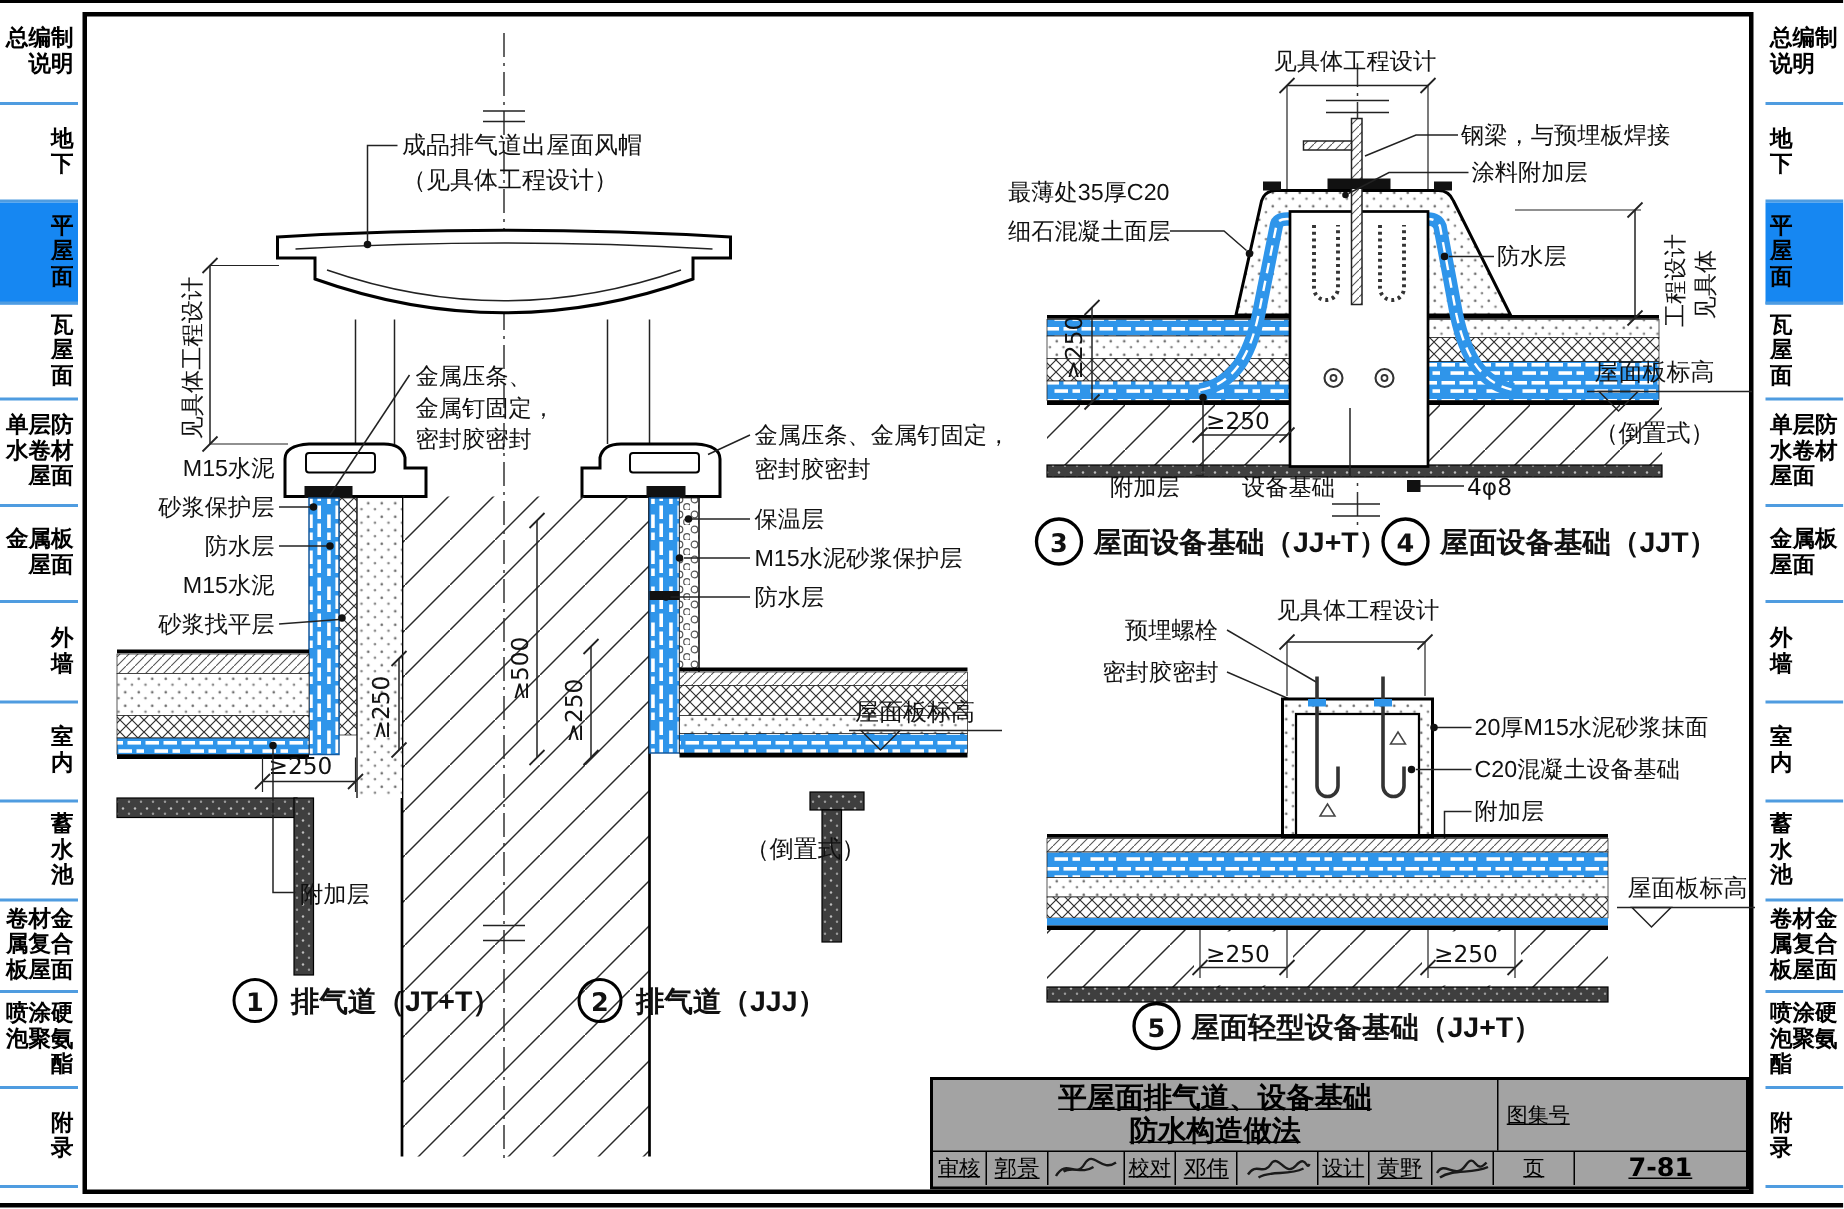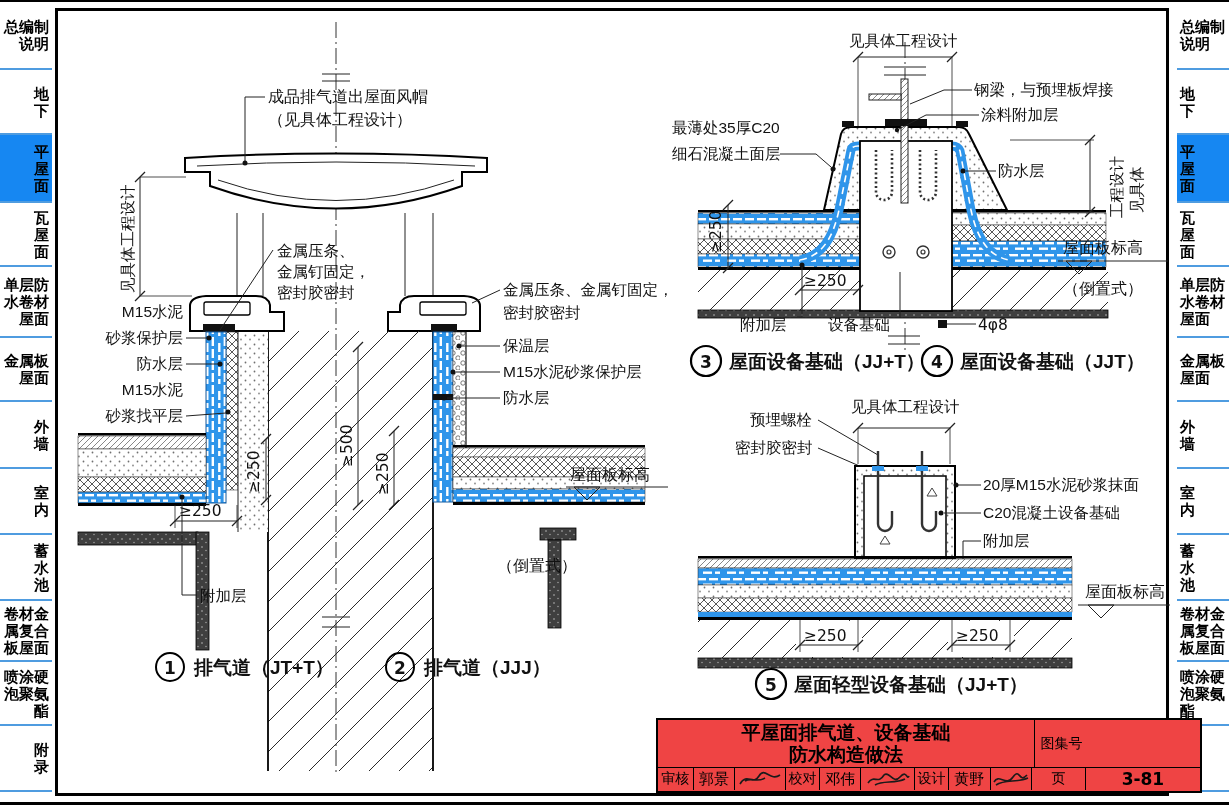--- a/index.html
+++ b/index.html
@@ -5,42 +5,42 @@
   html,body{margin:0;padding:0;background:#fff;}
   #page{position:relative;width:1229px;height:806px;background:#fff;overflow:hidden;
         font-family:"Liberation Sans",sans-serif;}
   .edgebar{position:absolute;left:0;width:1229px;background:#000;}
   
   .sidebar{position:absolute;top:2px;width:52px;display:flex;flex-direction:column;}
   .sidebar.left{left:0;}
   .sidebar.right{left:1177px;}
   .sb-item{box-sizing:border-box;border-bottom:2px solid #4f9ce0;
            display:flex;align-items:center;font-weight:bold;font-size:15px;
-           line-height:17px;white-space:pre-line;color:#000;cursor:pointer;}
+           line-height:17px;white-space:pre-line;color:#000;cursor:pointer;font-family:Liberation Mono, monospace;}
   .sidebar.left .sb-item{justify-content:flex-end;text-align:right;padding-right:3px;}
   .sidebar.right .sb-item{justify-content:flex-start;text-align:left;padding-left:3px;}
   .sb-item.active{background:#1687f2;}
   
   #frame{position:absolute;left:55px;top:8px;width:1114px;height:788px;
          border:3px solid #000;box-sizing:border-box;background:#fff;}
   svg text{fill:#111;}
   .lab{font-family:"Liberation Sans",sans-serif;font-size:15.5px;}
   .lab2{font-family:"Liberation Sans",sans-serif;font-size:16px;}
   .dim{font-family:"DejaVu Sans",sans-serif;font-size:15.5px;}
   .capt{font-family:"Liberation Sans",sans-serif;font-size:19px;font-weight:bold;}
   .cnum{font-family:"DejaVu Sans",sans-serif;font-size:17px;font-weight:bold;}
   .ln{stroke:#222;stroke-width:1;fill:none;}
   .thin{stroke:#222;stroke-width:0.8;fill:none;}
   .tk{stroke:#222;stroke-width:1.2;fill:none;}
   .cl{stroke:#333;stroke-width:1;fill:none;stroke-dasharray:16 4 2 4;}
   .outline{stroke:#000;stroke-width:2;fill:#fff;}
   .bandedge{stroke:#222;stroke-width:0.5;}
   
-  #tblock{position:absolute;left:656px;top:718px;width:546px;height:75px;
-          border:2.5px solid #000;box-sizing:border-box;background:#ef4444;}
+  #tblock{position:absolute;left:620px;top:718px;width:546px;height:75px;
+          border:2.5px solid #000;box-sizing:border-box;background:#a3a3a3;text-decoration:underline;}
   .tb-row{display:flex;box-sizing:border-box;}
   .tb-cell{box-sizing:border-box;border-left:1.5px solid #000;display:flex;
            align-items:center;justify-content:center;overflow:hidden;}
   .tb-cell.first{border-left:none;}
   .tb-top{height:47px;}
   .tb-bot{height:23px;border-top:1.5px solid #000;}
   .tb-title{flex-direction:column;font-weight:bold;font-size:19px;line-height:22px;}
   .tb-lbl{font-size:14px;}
   .tb-name{font-size:15px;}
   .tb-val{font-size:17px;font-weight:600;font-family:"DejaVu Sans",sans-serif;}
@@ -501,17 +501,17 @@
         </svg>
       </div>
       <div class="tb-cell tb-lbl" style="width:34px">设计</div>
       <div class="tb-cell tb-name" style="width:42px">黄野</div>
       <div class="tb-cell" style="width:42px">
         <svg width="40" height="20">
           <path d="M3,13 C8,4 15,18 22,8 S28,15 36,6 M5,16 C14,10 26,14 37,9" fill="none" stroke="#1a1a1a" stroke-width="1.6"></path>
         </svg>
       </div>
       <div class="tb-cell tb-lbl" style="width:54px">页</div>
-      <div class="tb-cell tb-val" style="width:116px">3-81</div>
+      <div class="tb-cell tb-val" style="width:116px">7-81</div>
     </div>
   </div>
 
 </div>
 
 </body></html>

